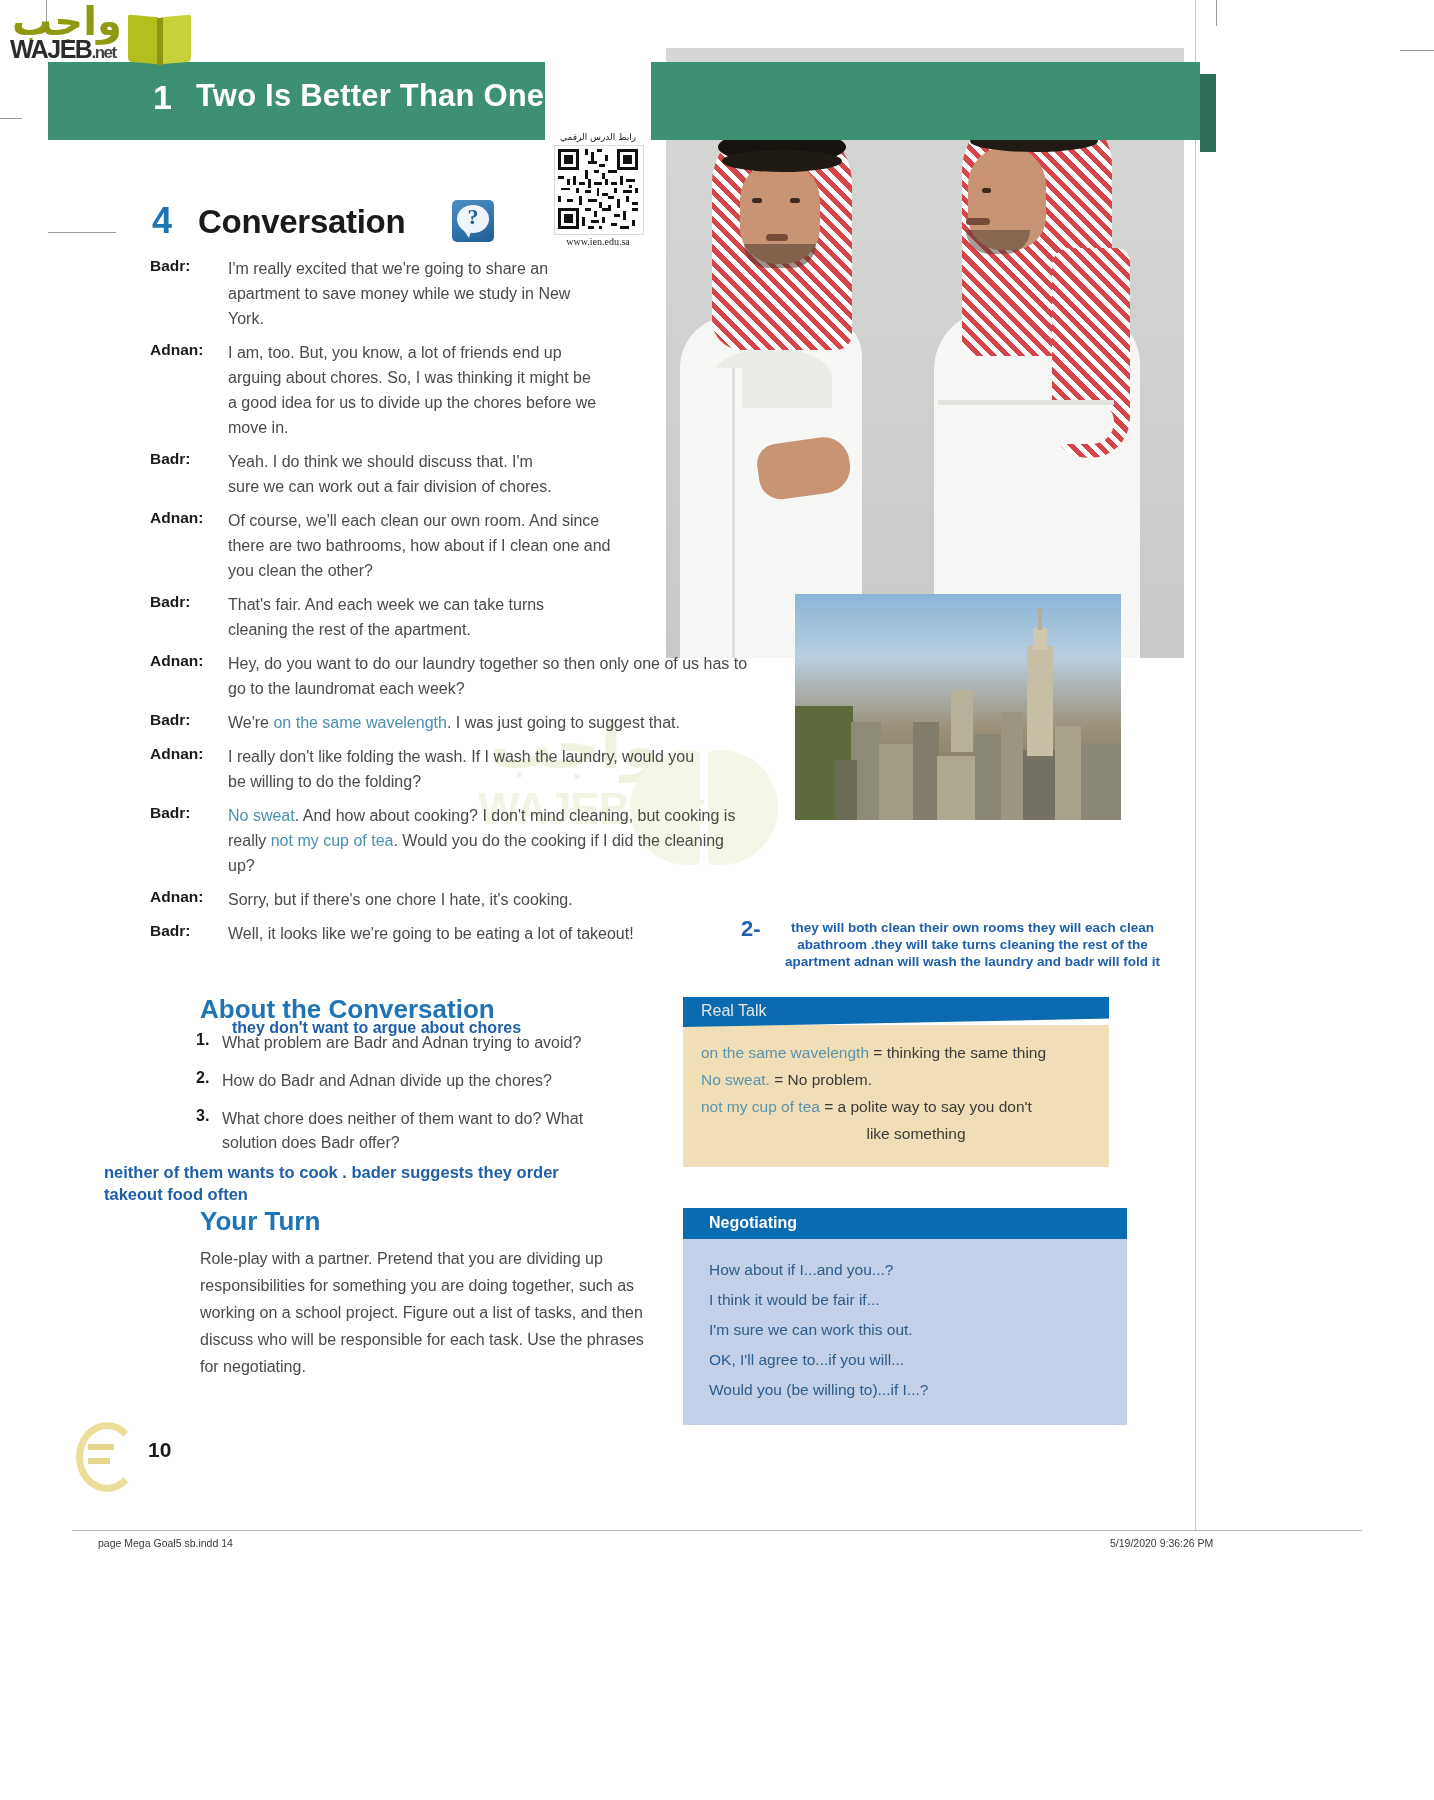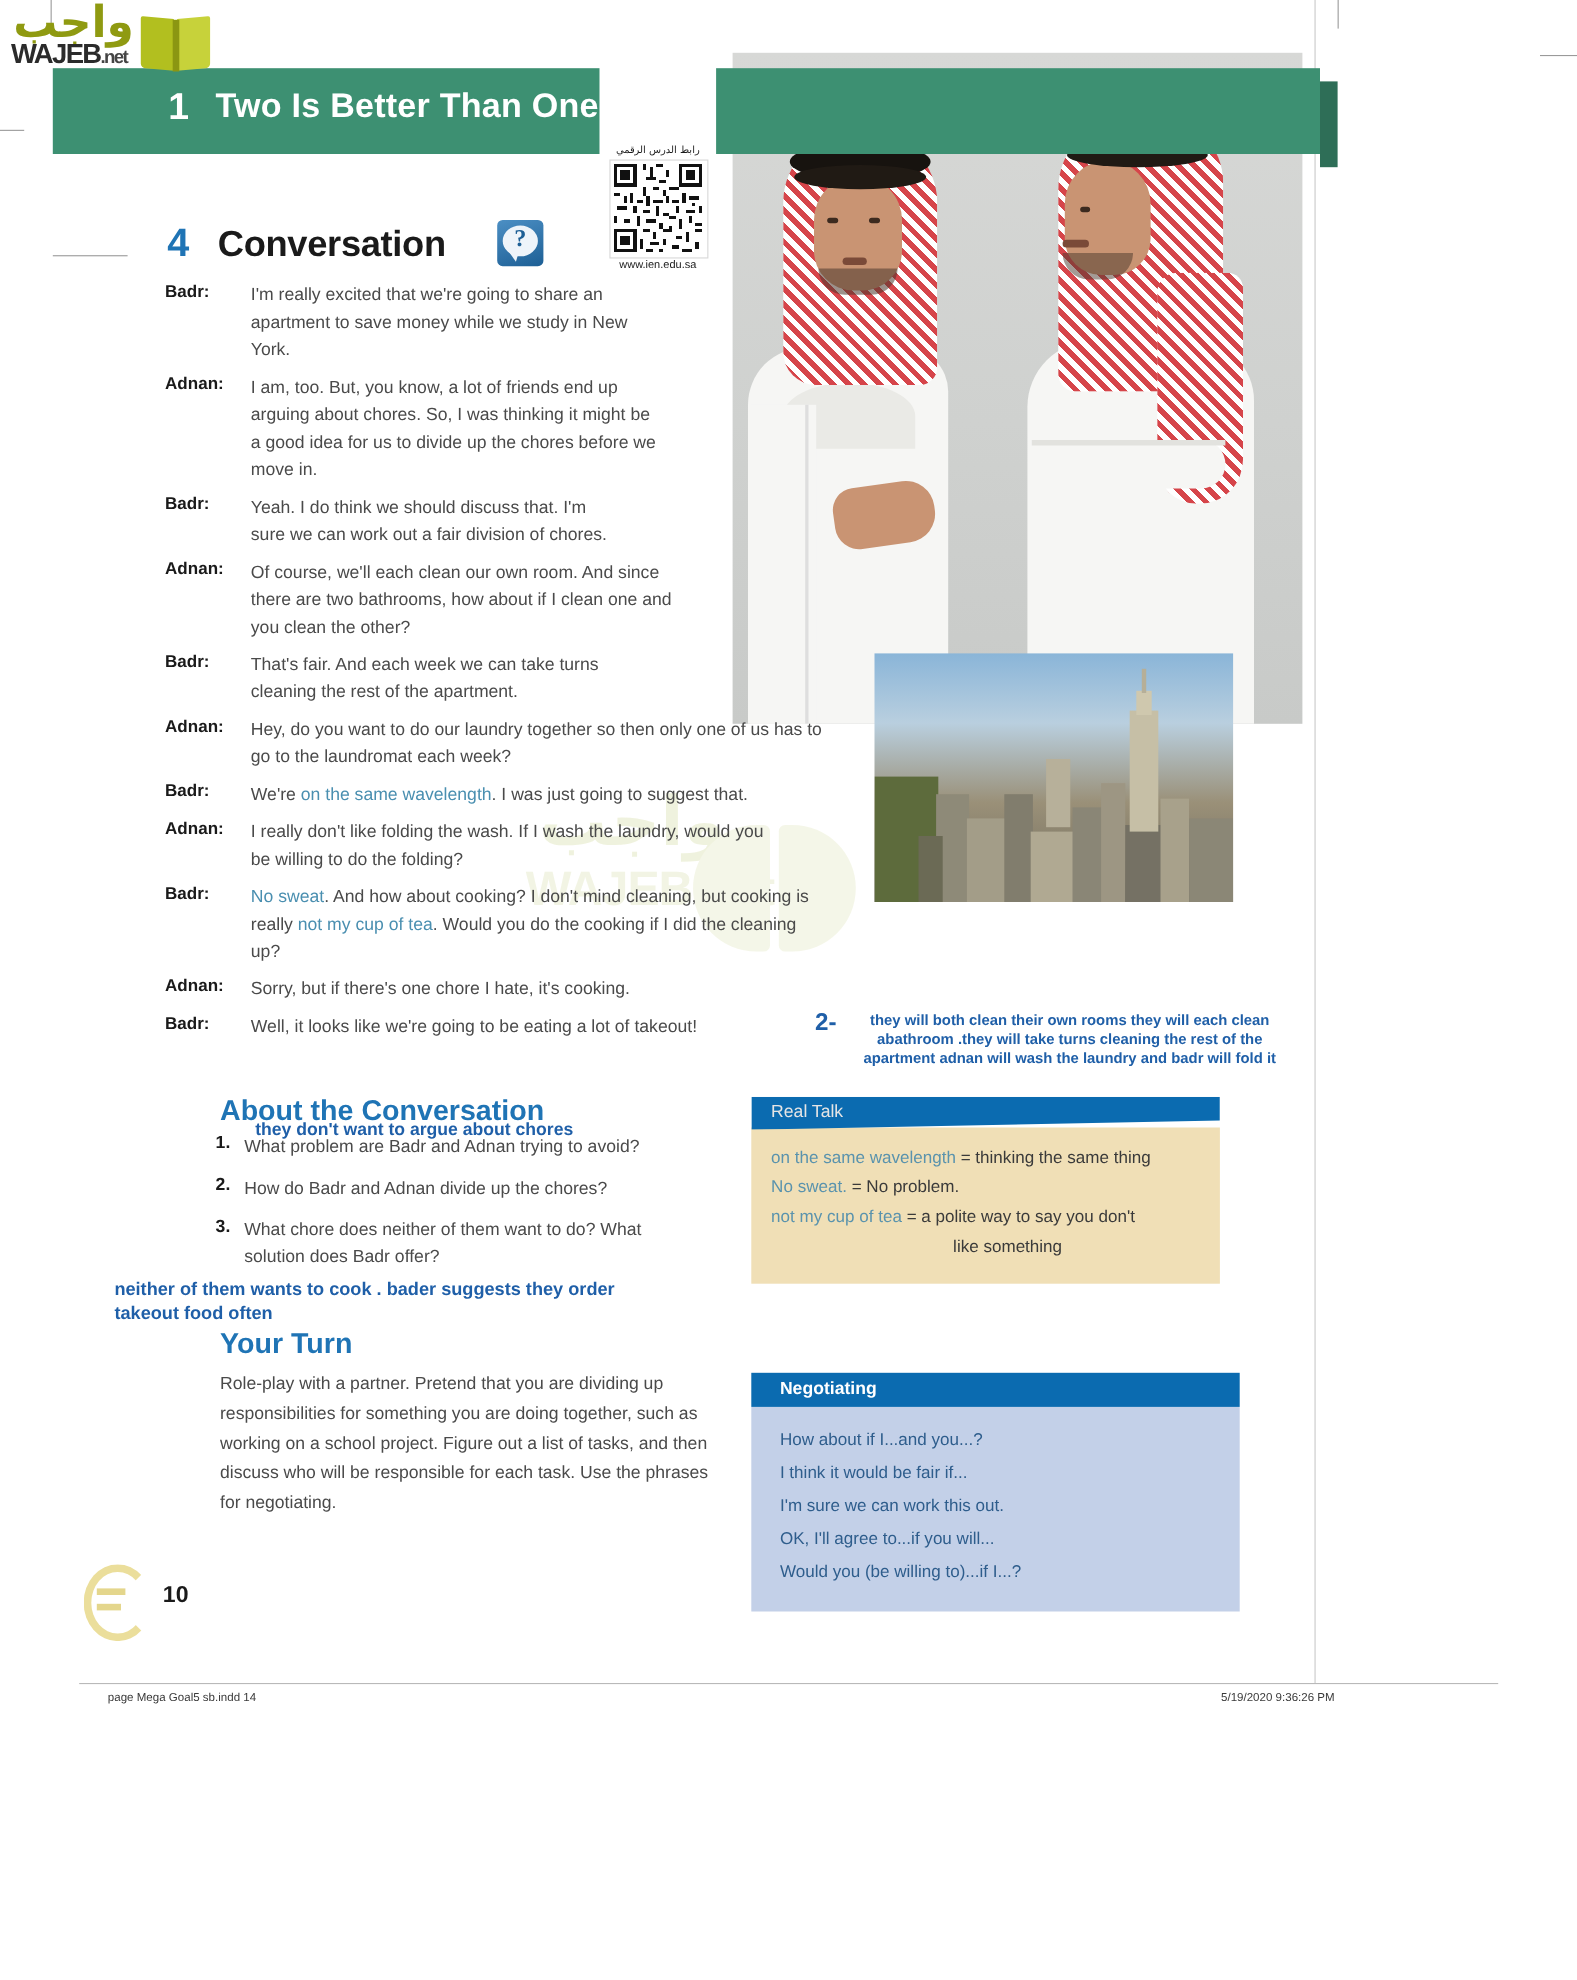--- a/index.html
+++ b/index.html
@@ -98,21 +98,21 @@
   .qr-box {
     position: absolute; left: 8px; top: 97px;
     width: 88px; height: 88px;
     border: 1px solid #d8d8d8;
     background: #ffffff;
     overflow: hidden;
   }
   .qr-url {
     position: absolute; left: 0; top: 188px; width: 104px;
     text-align: center; font-size: 10px; color: #1a1a1a;
-    font-family: Liberation Sans, sans-serif;
+    font-family: Liberation Serif, serif;
   }
 
   
   .sec-num {
     position: absolute; left: 152px; top: 200px;
     font-size: 36px; font-weight: bold; color: #1f74b5;
     font-family: "Liberation Sans", sans-serif;
   }
   .sec-title {
     position: absolute; left: 198px; top: 203px;
@@ -270,21 +270,21 @@
     margin-top: -2px;
   }
   .rt-line {
     font-size: 15.5px; color: #3a3a3a; line-height: 27px;
     font-family: "Liberation Sans", sans-serif;
   }
   .rt-line .term { color: #5a93ad; }
   .rt-cont { text-align: center; padding-left: 40px; }
 
   
-  .ng-wrap { position: absolute; left: 683px; top: 1208px; width: 444px; z-index: 16; margin-top: 40px; }
+  .ng-wrap { position: absolute; left: 683px; top: 1208px; width: 444px; z-index: 16; }
   .ng-head { height: 31px; background: #0b6bb0; position: relative; }
   .ng-head span {
     position: absolute; left: 26px; top: 6px;
     font-size: 16px; font-weight: bold; color: #ffffff;
     font-family: "Liberation Sans", sans-serif;
   }
   .ng-body { background: #c3d0e8; padding: 16px 26px 20px 26px; }
   .ng-line {
     font-size: 15.5px; color: #2e5d8c; line-height: 30px;
     font-family: "Liberation Sans", sans-serif;

